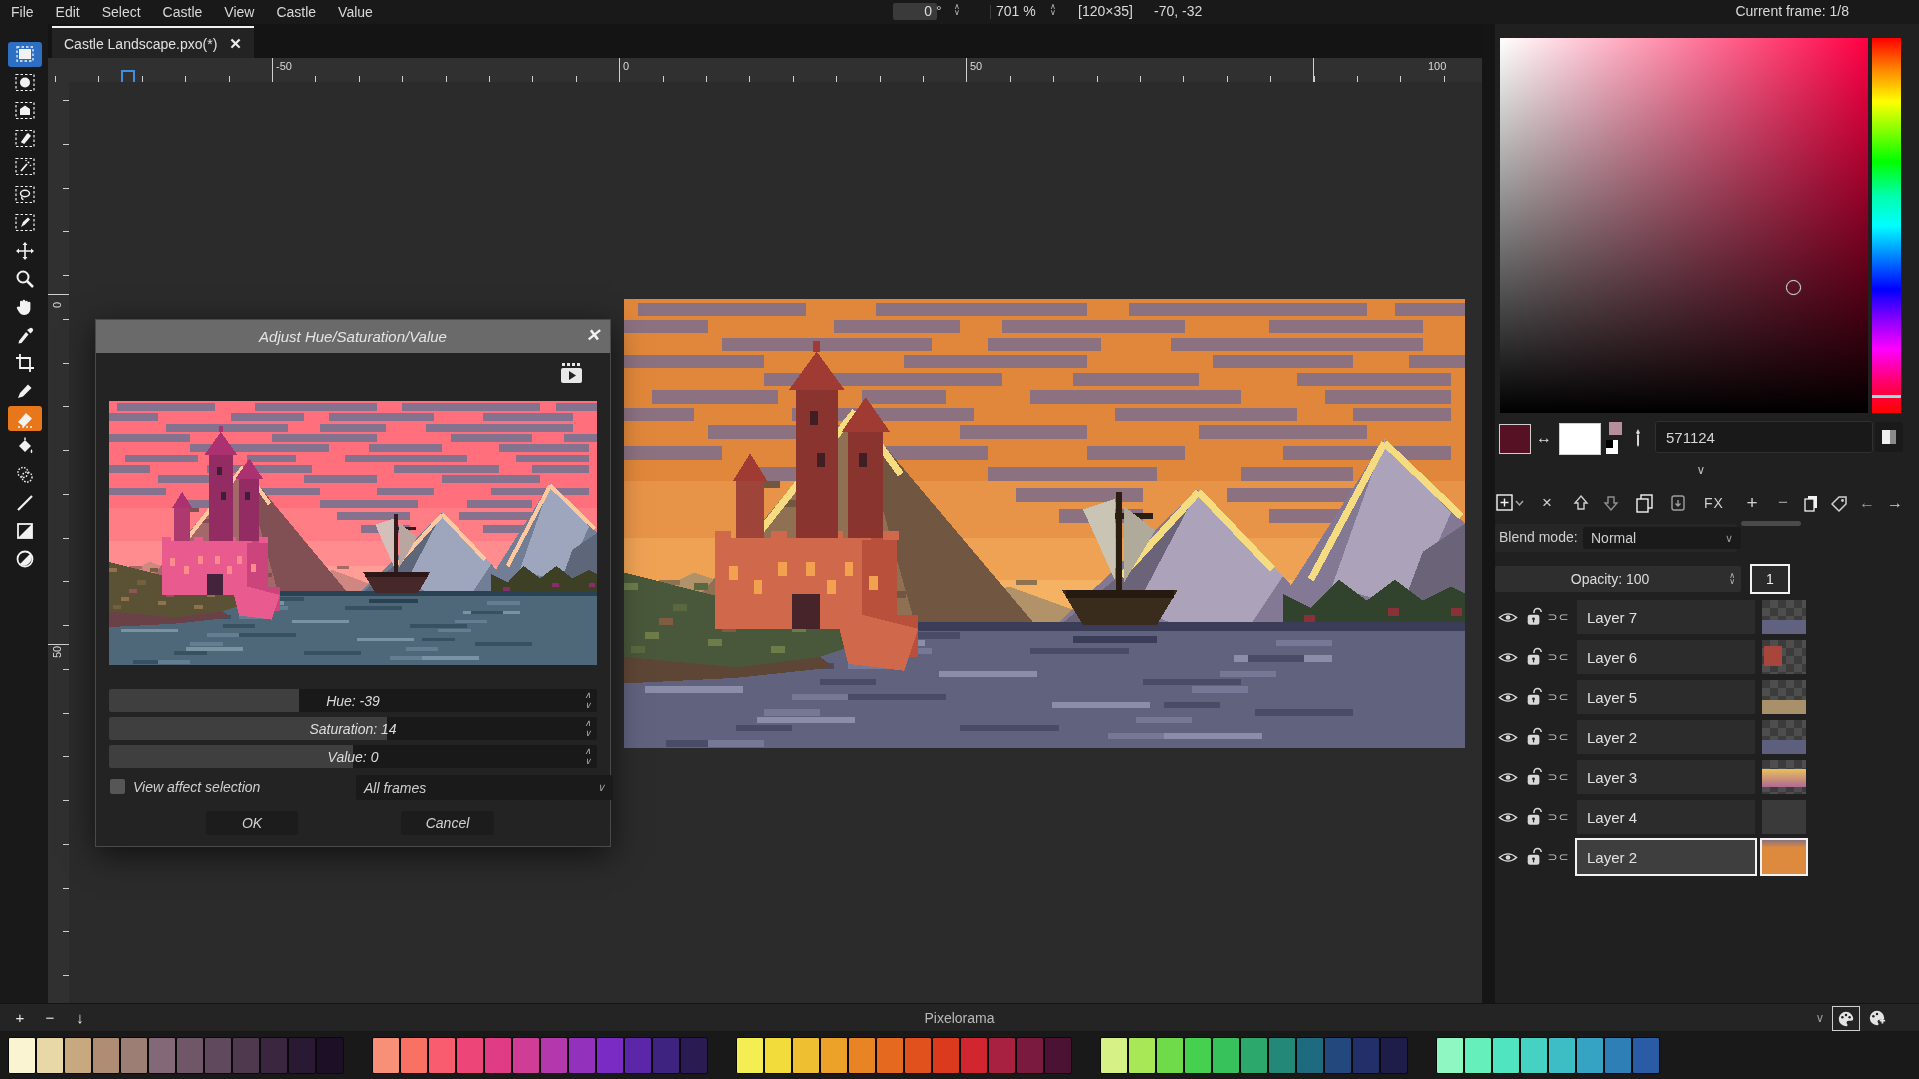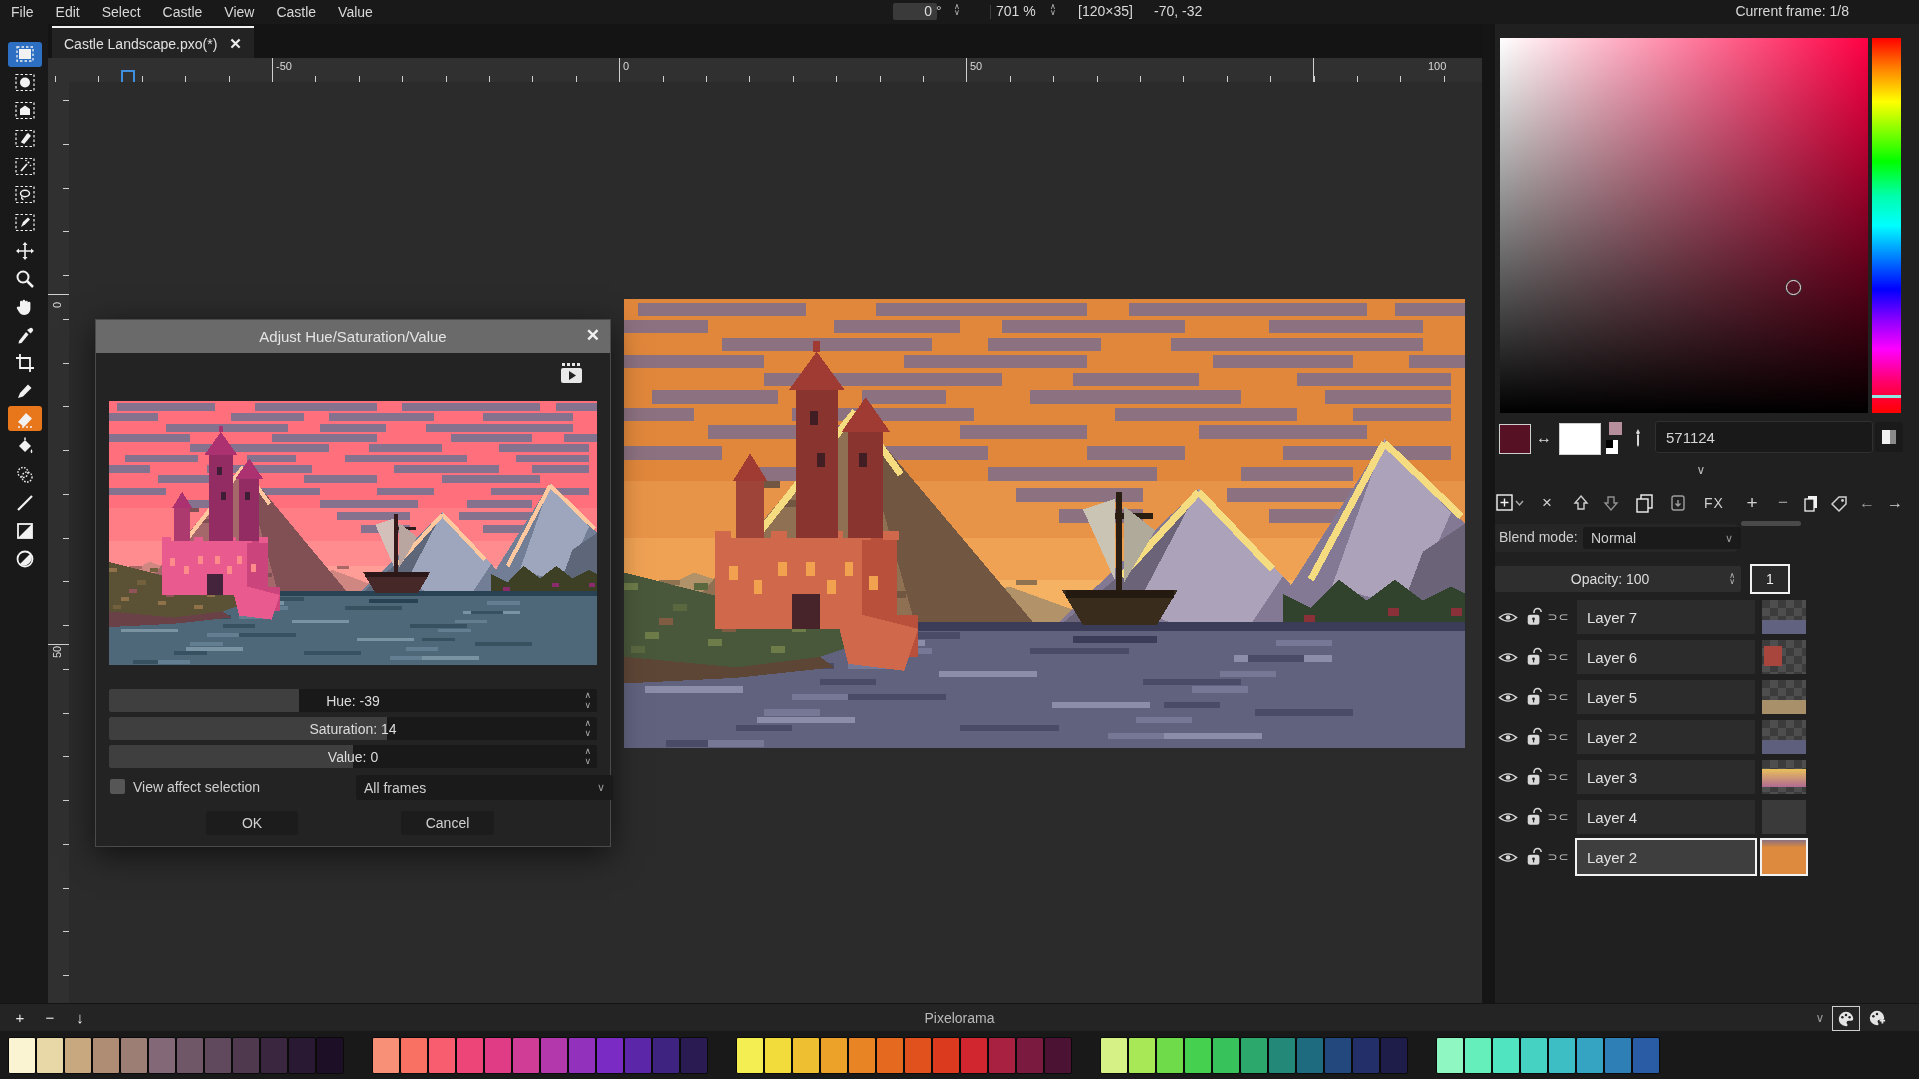--- a/index.html
+++ b/index.html
@@ -50,21 +50,21 @@
   .lthumb{width:44px;height:34px;position:relative;
     background-color:#3c3c3c;
     background-image:linear-gradient(45deg,#4e4e4e 25%,transparent 25%,transparent 75%,#4e4e4e 75%),
                      linear-gradient(45deg,#4e4e4e 25%,transparent 25%,transparent 75%,#4e4e4e 75%);
     background-position:0 0,8px 8px;background-size:16px 16px;}
   .sel{outline:2px solid #f2f2f2;}
   .rowicon{display:flex;align-items:center;justify-content:center;}
   .brk{font-size:12px;color:#c8c8c8;width:11px;text-align:center;}
   
   .dialog{left:95px;top:319px;width:514px;height:526px;background:#232323;border:1px solid #4a4a4a;
-    box-shadow:0 8px 30px rgba(0,0,0,.6);z-index:50;}
+    box-shadow:0 8px 30px rgba(0,0,0,.6);z-index:50;font-style:italic;}
   .dlg-title{height:33px;background:#6a6a6a;display:flex;align-items:center;justify-content:center;
     font-size:15px;color:#e4e4e4;position:relative;}
   .dlg-close{position:absolute;right:10px;top:5px;font-size:17px;font-weight:bold;color:#f2f2f2;}
   .slider{position:absolute;left:13px;width:488px;height:23px;background:#191919;border-radius:2px;overflow:hidden;}
   .slider .fill{position:absolute;left:0;top:0;bottom:0;background:#3f3f3f;}
   .slider .lab{position:absolute;left:0;right:0;top:0;bottom:0;display:flex;align-items:center;justify-content:center;
     font-size:14px;color:#dcdcdc;}
   .slider .spn{position:absolute;right:6px;top:1px;display:flex;flex-direction:column;font-size:9px;line-height:10px;color:#aaa;}
   .dbtn{position:absolute;height:24px;background:#1c1c1c;border-radius:3px;display:flex;align-items:center;
     justify-content:center;font-size:14px;color:#d2d2d2;}

